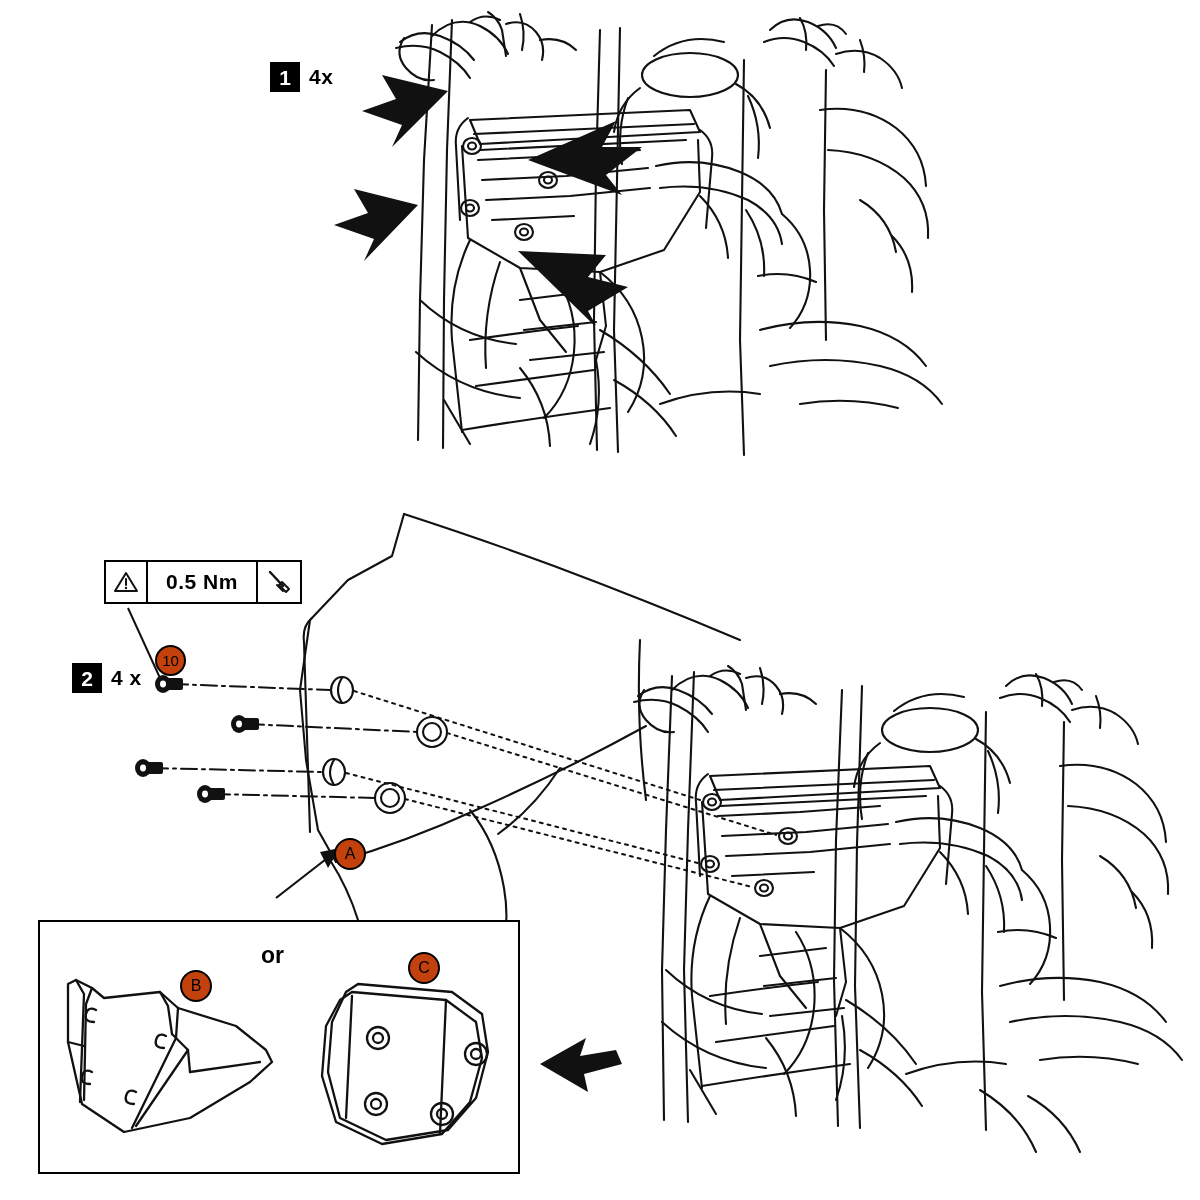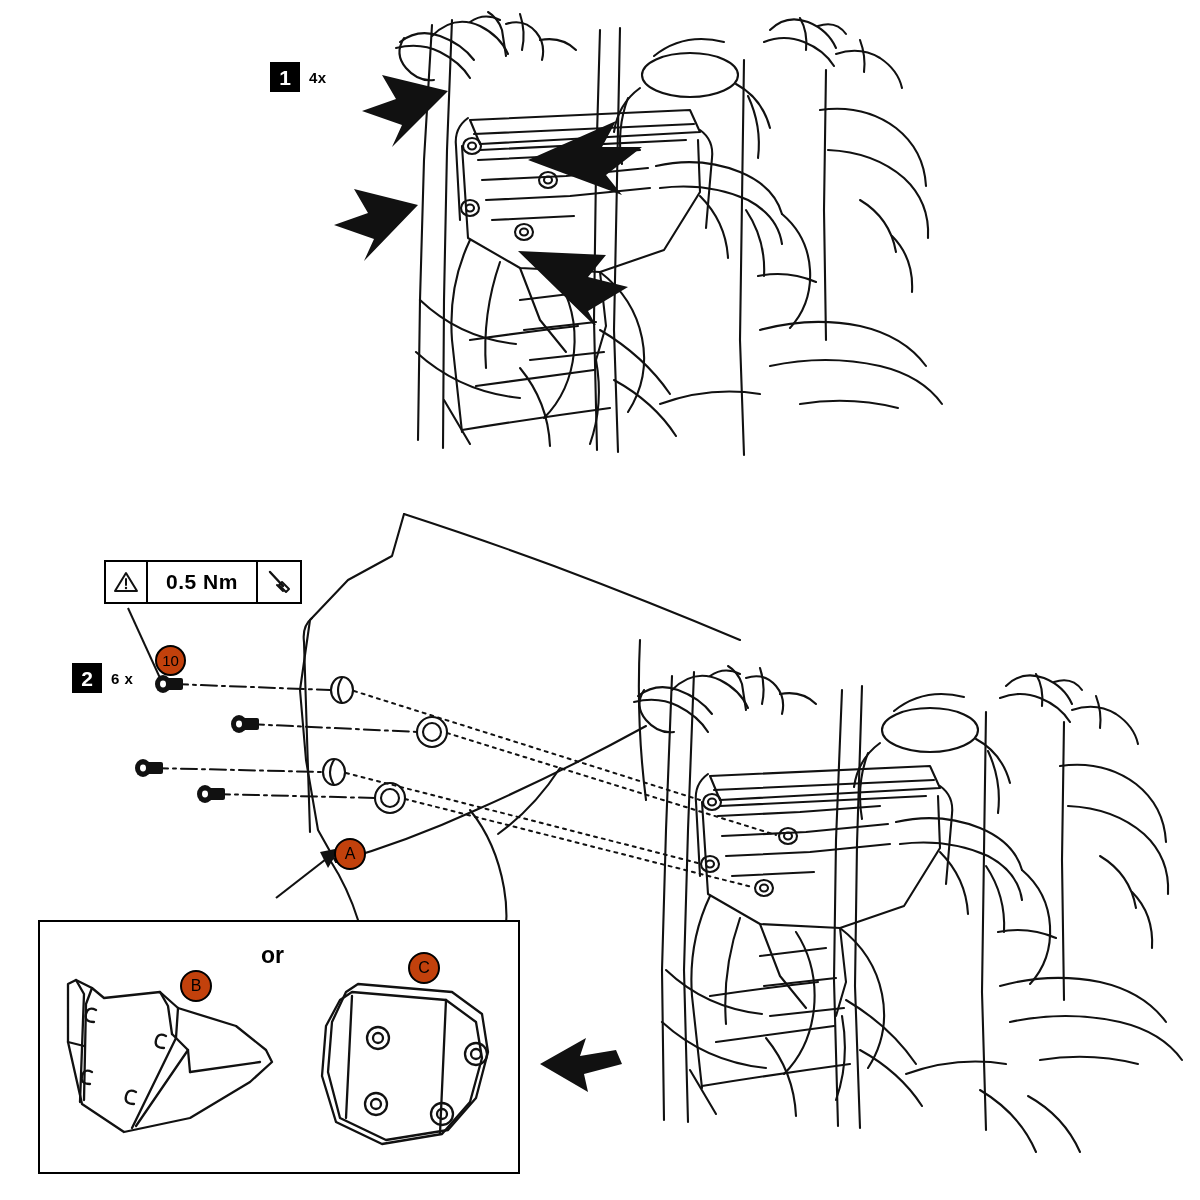--- a/index.html
+++ b/index.html
@@ -7,21 +7,21 @@
        font-family:"Liberation Sans",sans-serif;color:#000;}
   .stage{position:absolute;inset:0;}
   svg{display:block;}
   .abs{position:absolute;}
 
   
   .step-badge{width:30px;height:30px;background:#000;color:#fff;
       display:flex;align-items:center;justify-content:center;
       font-size:21px;font-weight:bold;line-height:1;font-family:"Liberation Sans",sans-serif;}
   .step-row{display:flex;align-items:center;gap:9px;}
-  .step-qty{font-size:15px;font-weight:bold;letter-spacing:.5px;}
+  .step-qty{font-size:21px;font-weight:bold;letter-spacing:.5px;}
 
   
   .torque-box{display:flex;align-items:stretch;border:2.5px solid #000;background:#fff;height:40px;}
   .torque-cell{display:flex;align-items:center;justify-content:flex-end;padding:0 7px;}
   .torque-cell + .torque-cell{border-left:2.5px solid #000;}
   .torque-value{font-size:21px;font-weight:bold;letter-spacing:.5px;padding:0 11px;}
 
   
   .circ{border:2px solid #000;border-radius:50%;background:#c2410c;
         display:flex;align-items:center;justify-content:center;
@@ -335,21 +335,21 @@
         <path d="M17 14 L24 21 L21 24 L14 17 Z" fill="none" stroke="#111" stroke-width="2" stroke-linejoin="round"></path>
         <path d="M12 17 L18 23" stroke="#111" stroke-width="2" stroke-linecap="round"></path>
       </svg>
     </div>
   </div>
 
   <div class="abs circ circ-10" style="left:155px;top:645px;">10</div>
 
   <div class="abs step-row" style="left:72px;top:663px;">
     <div class="step-badge">2</div>
-    <div class="step-qty">6 x</div>
+    <div class="step-qty">4 x</div>
   </div>
 
   <div class="abs circ circ-lt" style="left:334px;top:838px;">A</div>
 
   <div class="inset" style="left:38px;top:920px;width:478px;height:250px;">
 
     <svg width="474" height="246" viewBox="0 0 474 246">
       <g fill="none" stroke="#111" stroke-width="2.3" stroke-linecap="round" stroke-linejoin="round">
 
         <path d="M28 62 L36 58 L52 66 L64 76 L120 70 L138 86 L196 104 L226 128 L232 140

